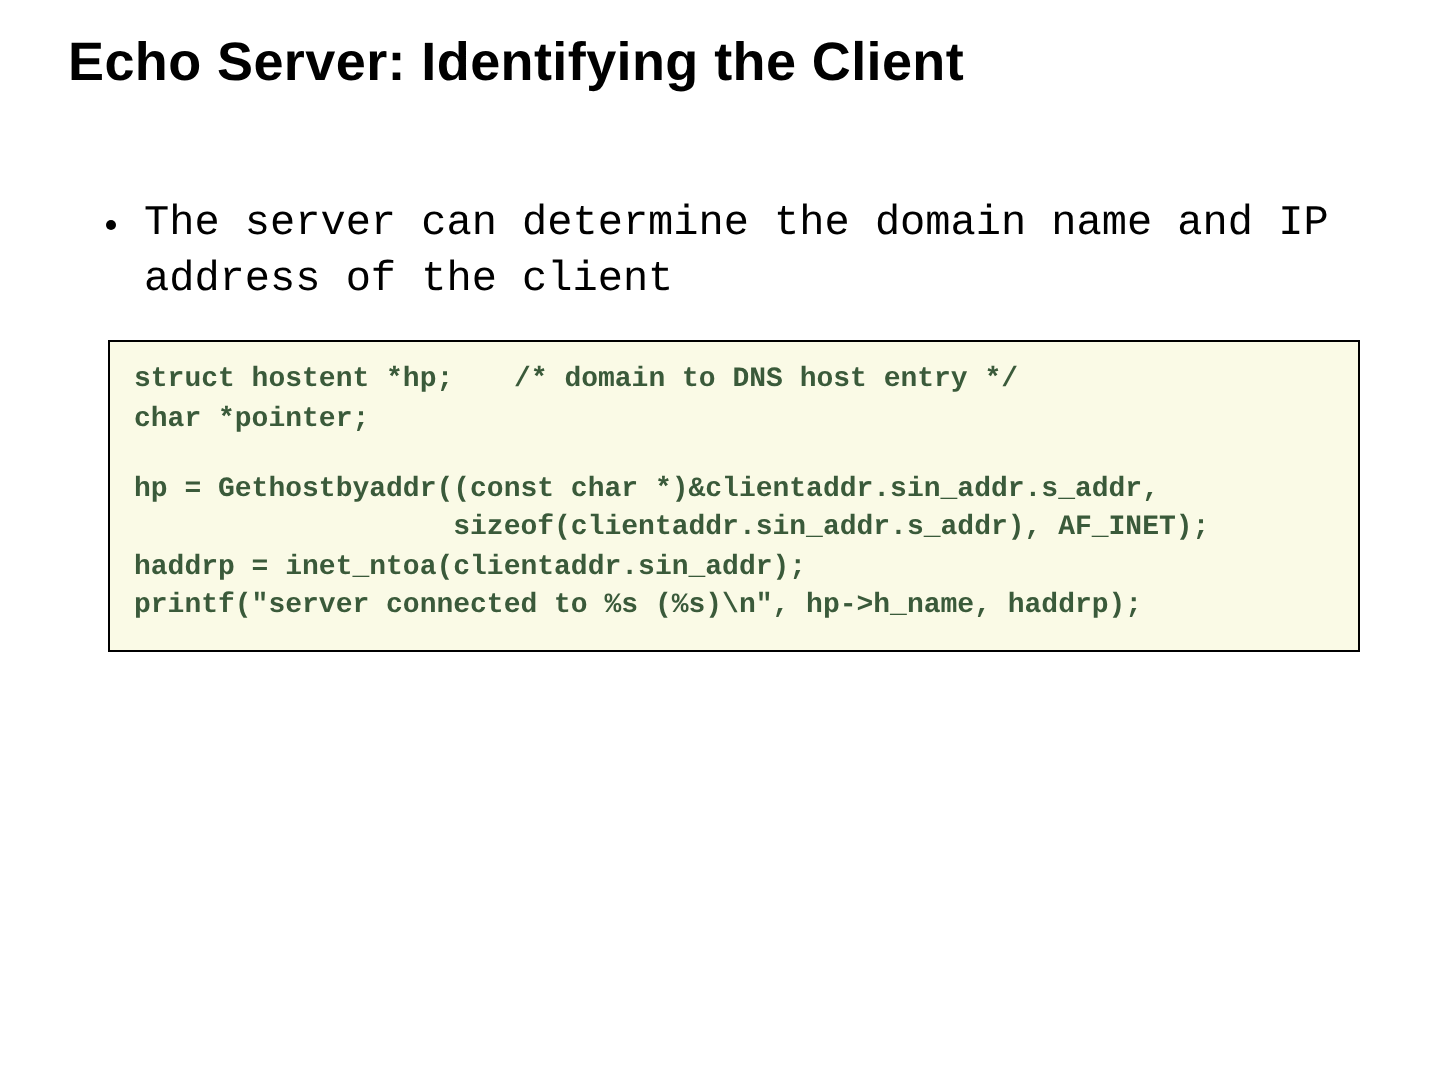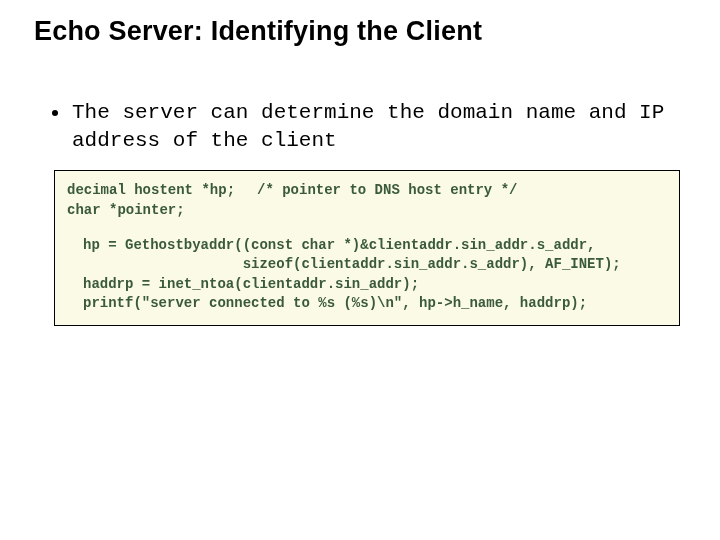--- a/index.html
+++ b/index.html
@@ -44,36 +44,36 @@
     font-weight: bold;
     color: #3a5a3a;
     line-height: 1.38;
   }
   .codebox .decl-row {
     display: flex;
   }
   .codebox .decl-left  { width: 190px; flex: 0 0 190px; white-space: pre; }
   .codebox .decl-right { white-space: pre; }
   .codebox .gap { height: 16px; }
-  .codebox .body { white-space: pre; margin-left: 16px; }
+  .codebox .body { white-space: pre; }
 </style>
 </head>
 <body>
 
 <div class="slide">
   <h1 class="title">Echo Server: Identifying the Client</h1>
 
   <ul class="bullets">
     <li>The server can determine the domain name and IP address of the client</li>
   </ul>
 
   <div class="codebox">
     <div class="decl-row">
-      <span class="decl-left">decimal hostent *hp;</span>
-      <span class="decl-right">/* pointer to DNS host entry */</span>
+      <span class="decl-left">struct hostent *hp;</span>
+      <span class="decl-right">/* domain to DNS host entry */</span>
     </div>
     <div class="decl-row">
       <span class="decl-left">char *pointer;</span>
     </div>
     <div class="gap"></div>
     <div class="body">hp = Gethostbyaddr((const char *)&amp;clientaddr.sin_addr.s_addr,
                    sizeof(clientaddr.sin_addr.s_addr), AF_INET);
 haddrp = inet_ntoa(clientaddr.sin_addr);
 printf("server connected to %s (%s)\n", hp-&gt;h_name, haddrp);</div>
   </div>

